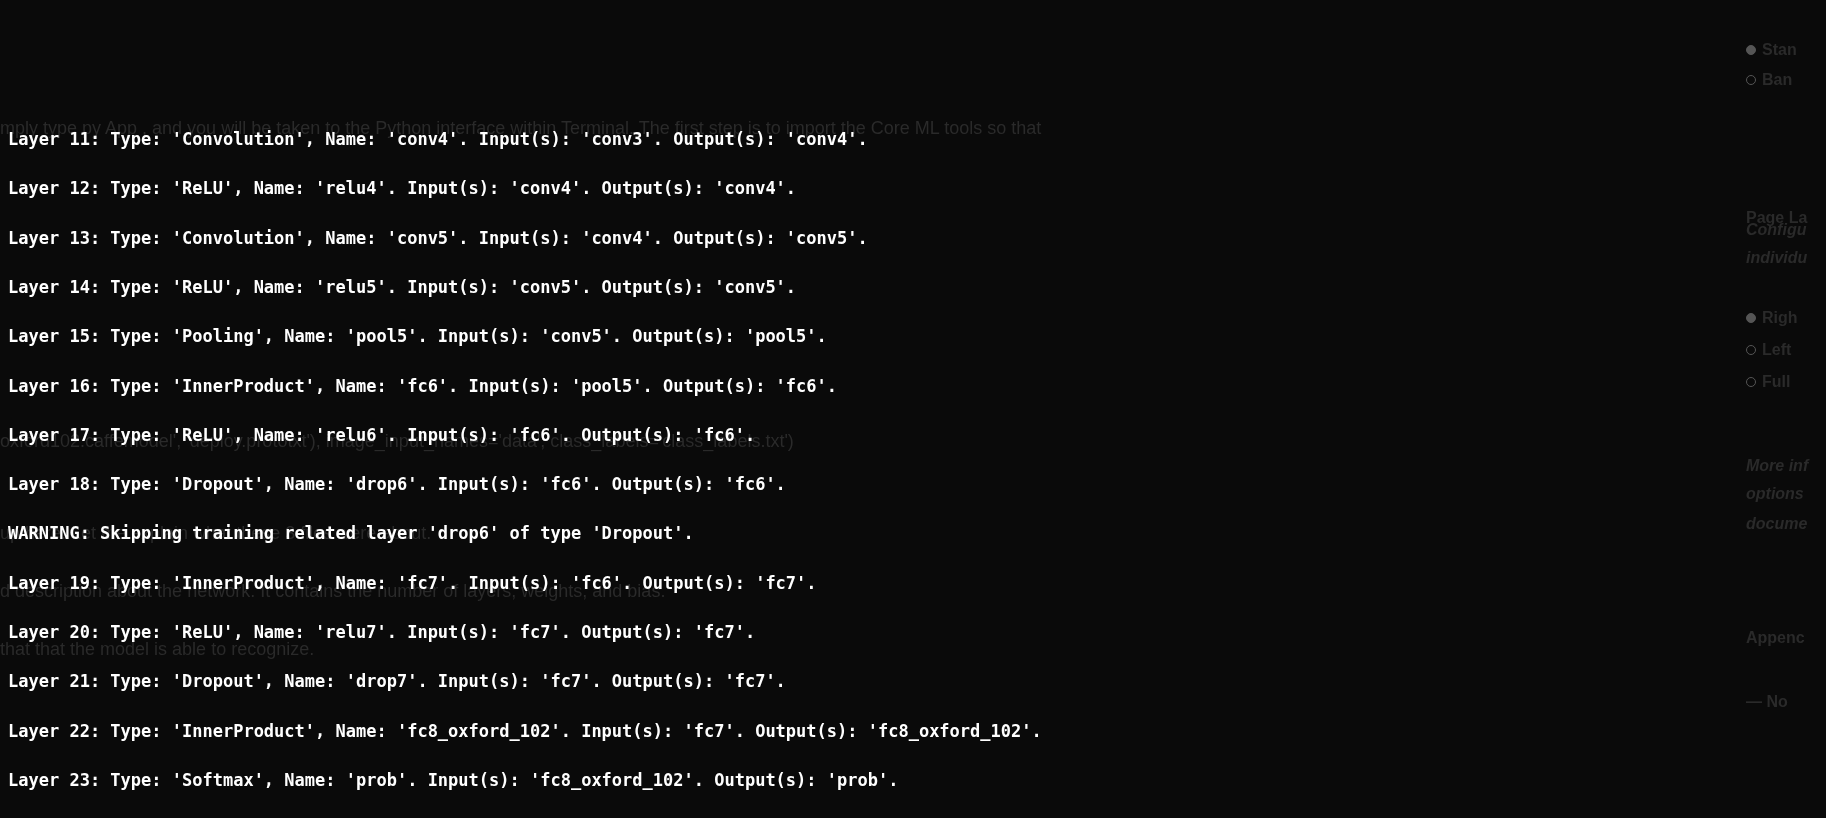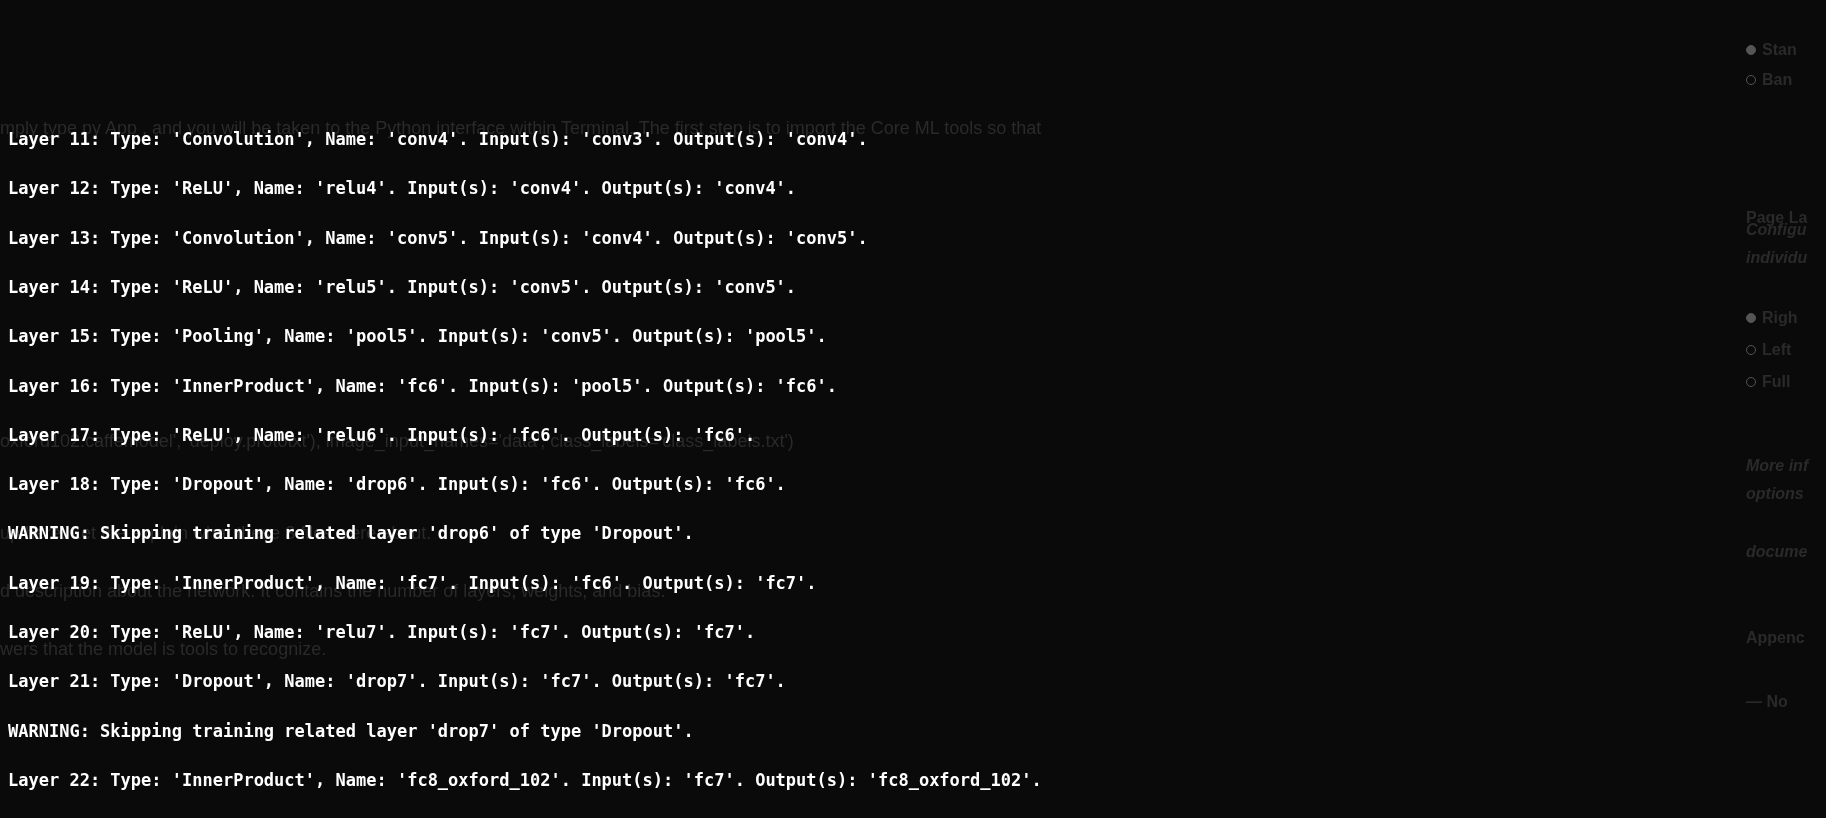--- a/index.html
+++ b/index.html
@@ -81,50 +81,49 @@
 <span class="line">Layer 13: Type: 'Convolution', Name: 'conv5'. Input(s): 'conv4'. Output(s): 'conv5'.</span>
 <span class="line">Layer 14: Type: 'ReLU', Name: 'relu5'. Input(s): 'conv5'. Output(s): 'conv5'.</span>
 <span class="line">Layer 15: Type: 'Pooling', Name: 'pool5'. Input(s): 'conv5'. Output(s): 'pool5'.</span>
 <span class="line">Layer 16: Type: 'InnerProduct', Name: 'fc6'. Input(s): 'pool5'. Output(s): 'fc6'.</span>
 <span class="line">Layer 17: Type: 'ReLU', Name: 'relu6'. Input(s): 'fc6'. Output(s): 'fc6'.</span>
 <span class="line">Layer 18: Type: 'Dropout', Name: 'drop6'. Input(s): 'fc6'. Output(s): 'fc6'.</span>
 <span class="line">WARNING: Skipping training related layer 'drop6' of type 'Dropout'.</span>
 <span class="line">Layer 19: Type: 'InnerProduct', Name: 'fc7'. Input(s): 'fc6'. Output(s): 'fc7'.</span>
 <span class="line">Layer 20: Type: 'ReLU', Name: 'relu7'. Input(s): 'fc7'. Output(s): 'fc7'.</span>
 <span class="line">Layer 21: Type: 'Dropout', Name: 'drop7'. Input(s): 'fc7'. Output(s): 'fc7'.</span>
-<span class="line">WARNING: Skipping training related layer 'drop7' of type 'Dropout'.</span>
 <span class="line">Layer 22: Type: 'InnerProduct', Name: 'fc8_oxford_102'. Input(s): 'fc7'. Output(s): 'fc8_oxford_102'.</span>
 <span class="line">Layer 23: Type: 'Softmax', Name: 'prob'. Input(s): 'fc8_oxford_102'. Output(s): 'prob'.</span>
 <span class="line"></span>
 
 
 
 <span class="line"></span>
 
 
 <span class="line"></span>
 
 </div>
 
 <div class="bg-text bg-text-1">mply type py App , and you will be taken to the Python interface within Terminal. The first step is to import the Core ML tools so that</div>
 <div class="bg-text bg-text-3">oxford102.caffemodel', 'deploy.prototxt'), image_input_names='data', class_labels='class_labels.txt')</div>
 <div class="bg-text bg-text-4">up here. Let me explain what these 3 files were about.</div>
 <div class="bg-text bg-text-5">d description about the network. It contains the number of layers, weights, and bias.</div>
-<div class="bg-text bg-text-6">wers that the model is tools to recognize.</div>
+<div class="bg-text bg-text-6">that that the model is able to recognize.</div>
 
 <div class="right-panel">
   <div class="right-item" style="top:38px;"><span class="radio-dot radio-filled"></span><span>Stan</span></div>
   <div class="right-item" style="top:68px;"><span class="radio-dot"></span><span>Ban</span></div>
   <div class="right-item" style="top:158px; font-weight:bold;margin-top:48px;">Page La</div>
   <div class="right-item" style="top:218px; font-style:italic;">Configu</div>
   <div class="right-item" style="top:246px; font-style:italic;">individu</div>
   <div class="right-item" style="top:306px;"><span class="radio-dot radio-filled"></span><span>Righ</span></div>
   <div class="right-item" style="top:338px;"><span class="radio-dot"></span><span>Left</span></div>
   <div class="right-item" style="top:370px;"><span class="radio-dot"></span><span>Full</span></div>
   <div class="right-item" style="top:454px; font-style:italic;">More inf</div>
   <div class="right-item" style="top:482px; font-style:italic;">options</div>
-  <div class="right-item" style="top:540px; font-style:italic;">docume</div>
+  <div class="right-item" style="top:512px; font-style:italic;">docume</div>
   <div class="right-item" style="top:626px; font-weight:bold;">Appenc</div>
   <div class="right-item" style="top:690px;">— No</div>
 </div>
 
 
 
 
 </body></html>

